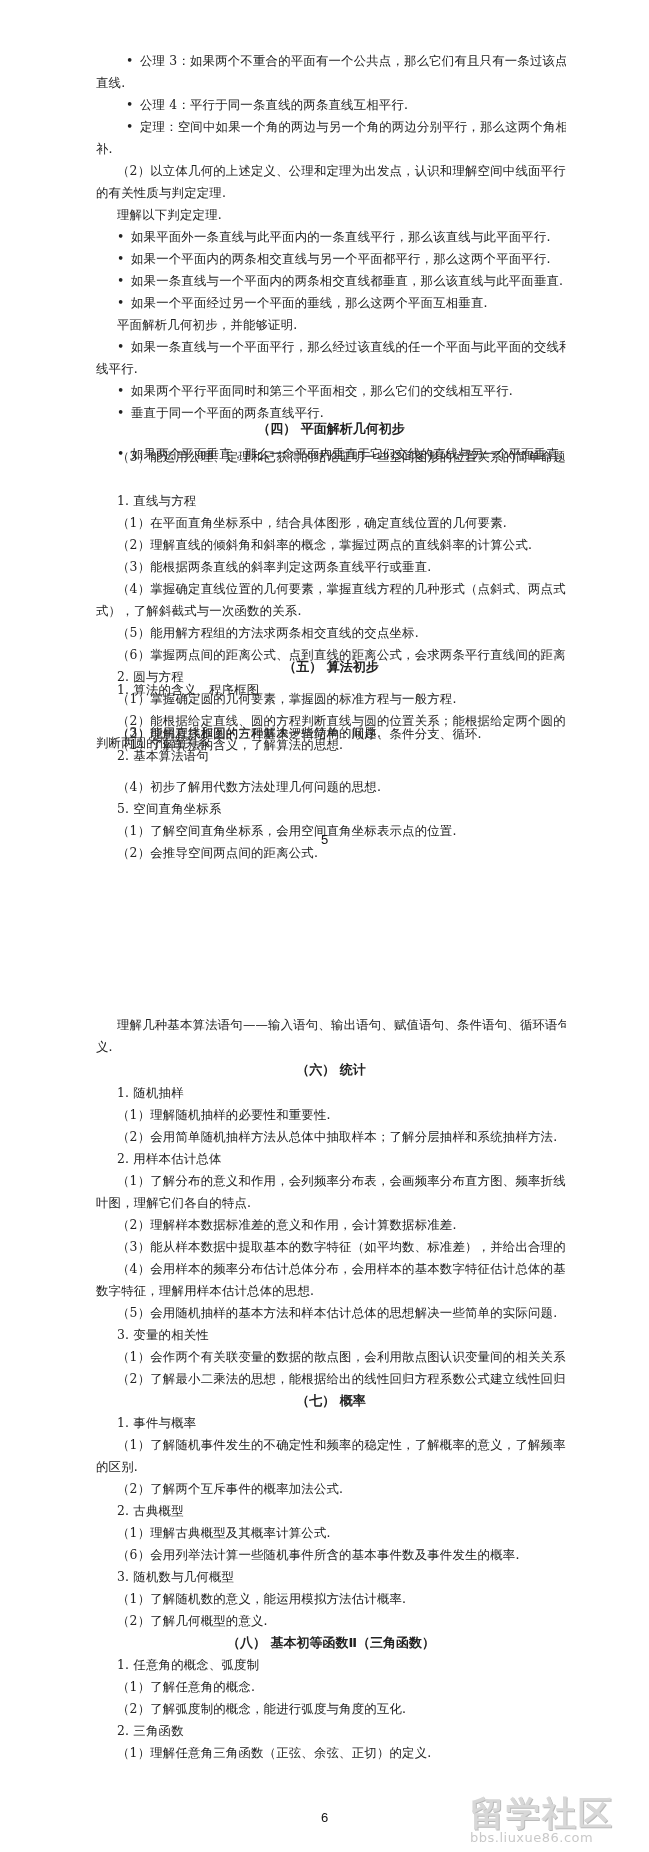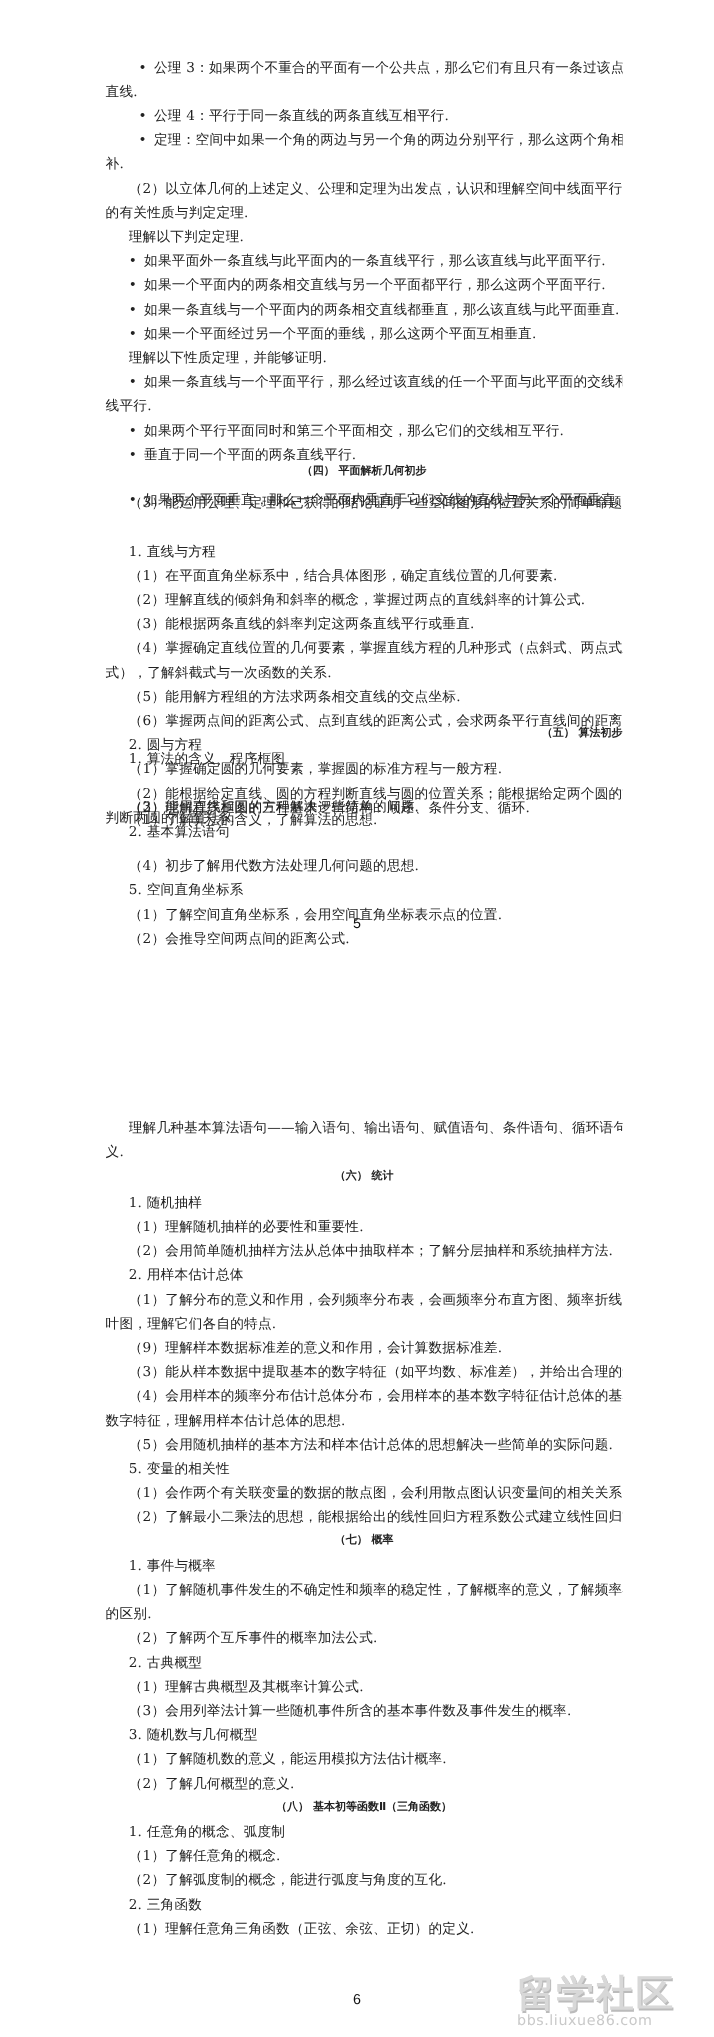--- a/index.html
+++ b/index.html
@@ -3,21 +3,21 @@
 <meta charset="utf-8">
 <style>
   html, body { margin: 0; padding: 0; background: #ffffff; }
   body { width: 649px; height: 1852px; position: relative; overflow: hidden;
          font-family: "DejaVu Serif", "Liberation Serif", serif; color: #222; }
   .page { position: absolute; left: 0; width: 649px; }
   .page1 { top: 50px; }
   .ln { position: absolute; left: 96px; width: 470px; font-size: 12.4px; line-height: 22px; height: 22px; white-space: nowrap; overflow: hidden; letter-spacing: 0.2px; }
   .i1 { left: 117px; width: 449px; }
   .i2 { left: 126px; width: 440px; }
-  .h { position: absolute; left: 96px; width: 470px; text-align: center; font-weight: bold; font-size: 10px; line-height: 22px; height: 22px; font-family: "DejaVu Sans", "Liberation Sans", sans-serif; }
+  .h { position: absolute; left: 96px; width: 470px; text-align: center; font-weight: bold; font-size: 13px; line-height: 22px; height: 22px; font-family: "DejaVu Sans", "Liberation Sans", sans-serif; }
   .pnum { position: absolute; width: 649px; text-align: center; font-size: 13px; font-family: "Liberation Sans", sans-serif; color: #111; }
   .bullet::before { content: "•"; display: inline-block; width: 14px; }
   .watermark { position: absolute; left: 470px; top: 1795px; width: 170px; height: 55px; color: #d8d8d8; font-family: "DejaVu Sans", sans-serif; }
   .wm-big { font-size: 34px; font-weight: bold; letter-spacing: 2px; line-height: 36px; text-shadow: 1px 1px 0 #bbb; }
   .wm-small { font-size: 13px; line-height: 14px; letter-spacing: 0.5px; color: #c9c9c9; }
 </style>
 </head>
 <body>
 
 <div class="page page1">
@@ -26,21 +26,21 @@
   <div class="ln i2 bullet" style="top:44px">公理 4：平行于同一条直线的两条直线互相平行.</div>
   <div class="ln i2 bullet" style="top:66px">定理：空间中如果一个角的两边与另一个角的两边分别平行，那么这两个角相等或互</div>
   <div class="ln" style="top:88px">补.</div>
   <div class="ln i1" style="top:110px">（2）以立体几何的上述定义、公理和定理为出发点，认识和理解空间中线面平行、垂直</div>
   <div class="ln" style="top:132px">的有关性质与判定定理.</div>
   <div class="ln i1" style="top:154px">理解以下判定定理.</div>
   <div class="ln i1 bullet" style="top:176px">如果平面外一条直线与此平面内的一条直线平行，那么该直线与此平面平行.</div>
   <div class="ln i1 bullet" style="top:198px">如果一个平面内的两条相交直线与另一个平面都平行，那么这两个平面平行.</div>
   <div class="ln i1 bullet" style="top:220px">如果一条直线与一个平面内的两条相交直线都垂直，那么该直线与此平面垂直.</div>
   <div class="ln i1 bullet" style="top:242px">如果一个平面经过另一个平面的垂线，那么这两个平面互相垂直.</div>
-  <div class="ln i1" style="top:264px">理解以下性质定理，并能够证明.</div>
+  <div class="ln i1" style="top:264px">平面解析几何初步，并能够证明.</div>
   <div class="ln i1 bullet" style="top:286px">如果一条直线与一个平面平行，那么经过该直线的任一个平面与此平面的交线和该直</div>
   <div class="ln" style="top:308px">线平行.</div>
   <div class="ln i1 bullet" style="top:330px">如果两个平行平面同时和第三个平面相交，那么它们的交线相互平行.</div>
   <div class="ln i1 bullet" style="top:352px">垂直于同一个平面的两条直线平行.</div>
   <div class="ln i1 bullet" style="top:393px">如果两个平面垂直，那么一个平面内垂直于它们交线的直线与另一个平面垂直.</div>
   <div class="ln i1" style="top:396px">（3）能运用公理、定理和已获得的结论证明一些空间图形的位置关系的简单命题.</div>
 
   <div class="h" style="top:344px; top:346px; top:346px;">（四）  平面解析几何初步</div>
 
   <div class="ln i1" style="top:440px">1. 直线与方程</div>
@@ -66,55 +66,55 @@
   .page1 .h { top: 368px !important; }
 </style>
 
 <style>
   
 </style>
 
 <div class="page" style="top:50px">
 </div>
 
-<div class="h" style="top:656px; position:absolute;text-align:right;">（五）  算法初步</div>
+<div class="h" style="top:656px; position:absolute;">（五）  算法初步</div>
 <div class="ln" style="top:679px; left:117px;">1. 算法的含义、程序框图</div>
 <div class="ln" style="top:734px; left:117px;">（1）了解算法的含义，了解算法的思想.</div>
 <div class="ln" style="top:723px; left:117px;">（2）理解程序框图的三种基本逻辑结构：顺序、条件分支、循环.</div>
 <div class="ln" style="top:745px; left:117px;">2. 基本算法语句</div>
 
 <div class="pnum" style="top:832px">5</div>
 
 <div class="ln i1" style="top:1014px">理解几种基本算法语句——输入语句、输出语句、赋值语句、条件语句、循环语句的含</div>
 <div class="ln" style="top:1036px">义.</div>
 
 <div class="h" style="top:1059px">（六）  统计</div>
 <div class="ln i1" style="top:1082px">1. 随机抽样</div>
 <div class="ln i1" style="top:1104px">（1）理解随机抽样的必要性和重要性.</div>
 <div class="ln i1" style="top:1126px">（2）会用简单随机抽样方法从总体中抽取样本；了解分层抽样和系统抽样方法.</div>
 <div class="ln i1" style="top:1148px">2. 用样本估计总体</div>
 <div class="ln i1" style="top:1170px">（1）了解分布的意义和作用，会列频率分布表，会画频率分布直方图、频率折线图、茎</div>
 <div class="ln" style="top:1192px">叶图，理解它们各自的特点.</div>
-<div class="ln i1" style="top:1214px">（9）理解样本数据标准差的意义和作用，会计算数据标准差.</div>
+<div class="ln i1" style="top:1214px">（2）理解样本数据标准差的意义和作用，会计算数据标准差.</div>
 <div class="ln i1" style="top:1236px">（3）能从样本数据中提取基本的数字特征（如平均数、标准差），并给出合理的解释.</div>
 <div class="ln i1" style="top:1258px">（4）会用样本的频率分布估计总体分布，会用样本的基本数字特征估计总体的基本</div>
 <div class="ln" style="top:1280px">数字特征，理解用样本估计总体的思想.</div>
 <div class="ln i1" style="top:1302px">（5）会用随机抽样的基本方法和样本估计总体的思想解决一些简单的实际问题.</div>
-<div class="ln i1" style="top:1324px">5. 变量的相关性</div>
+<div class="ln i1" style="top:1324px">3. 变量的相关性</div>
 <div class="ln i1" style="top:1346px">（1）会作两个有关联变量的数据的散点图，会利用散点图认识变量间的相关关系.</div>
 <div class="ln i1" style="top:1368px">（2）了解最小二乘法的思想，能根据给出的线性回归方程系数公式建立线性回归方程.</div>
 
 <div class="h" style="top:1390px">（七）  概率</div>
 <div class="ln i1" style="top:1412px">1. 事件与概率</div>
 <div class="ln i1" style="top:1434px">（1）了解随机事件发生的不确定性和频率的稳定性，了解概率的意义，了解频率与概率</div>
 <div class="ln" style="top:1456px">的区别.</div>
 <div class="ln i1" style="top:1478px">（2）了解两个互斥事件的概率加法公式.</div>
 <div class="ln i1" style="top:1500px">2. 古典概型</div>
 <div class="ln i1" style="top:1522px">（1）理解古典概型及其概率计算公式.</div>
-<div class="ln i1" style="top:1544px">（3）会用列举法计算一些随机事件所含的基本事件数及事件发生的概率.</div>
+<div class="ln i1" style="top:1544px">（6）会用列举法计算一些随机事件所含的基本事件数及事件发生的概率.</div>
 <div class="ln i1" style="top:1566px">3. 随机数与几何概型</div>
 <div class="ln i1" style="top:1588px">（1）了解随机数的意义，能运用模拟方法估计概率.</div>
 <div class="ln i1" style="top:1610px">（2）了解几何概型的意义.</div>
 
 <div class="h" style="top:1632px">（八）  基本初等函数Ⅱ（三角函数）</div>
 <div class="ln i1" style="top:1654px">1. 任意角的概念、弧度制</div>
 <div class="ln i1" style="top:1676px">（1）了解任意角的概念.</div>
 <div class="ln i1" style="top:1698px">（2）了解弧度制的概念，能进行弧度与角度的互化.</div>
 <div class="ln i1" style="top:1720px">2. 三角函数</div>
 <div class="ln i1" style="top:1742px">（1）理解任意角三角函数（正弦、余弦、正切）的定义.</div>

